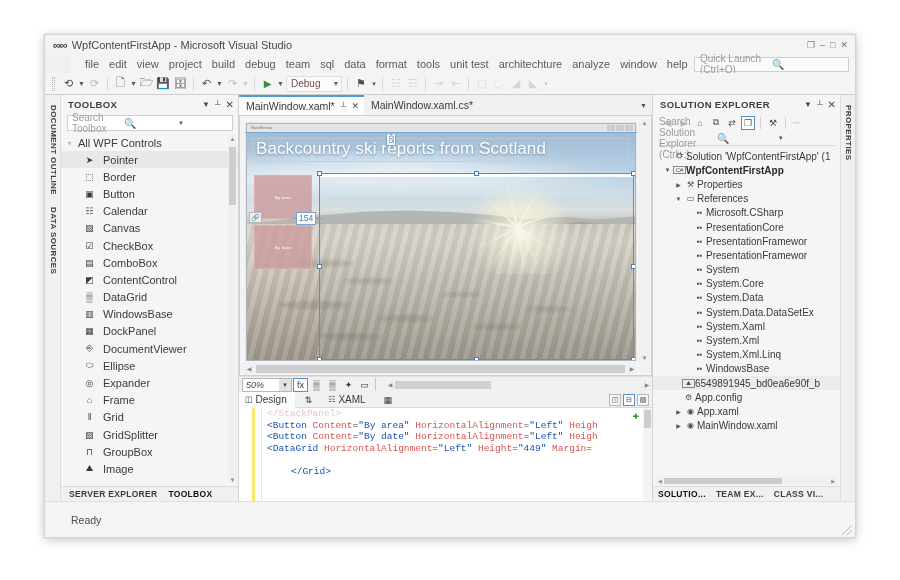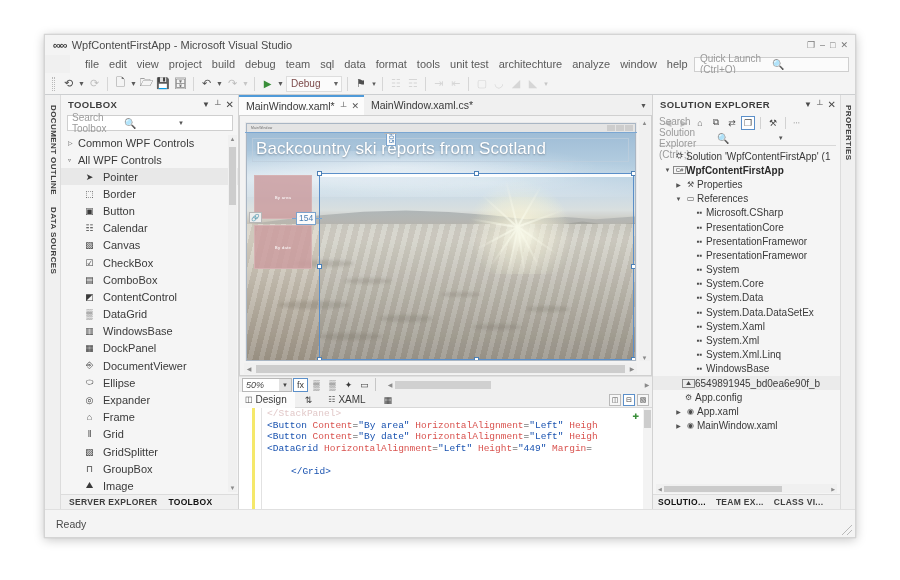--- a/index.html
+++ b/index.html
@@ -549,25 +549,25 @@
     background: #f0f0f0; border-top: 1px solid #dcdcdc;
   }
   
   .rstrip {
     width: 15px; background: #f0f0f0; flex: none;
     border-left: 1px solid #dcdcdc;
     display: flex; flex-direction: column; padding-top: 4px;
   }
   
   .statusbar {
-    height: 28px; flex: none;
+    height: 36px; flex: none;
     background: #f4f4f4;
     border-top: 1px solid #e0e0e0;
     display: flex; align-items: center;
-    padding-left: 11px;
+    padding-left: 26px;
     position: relative;
   }
   .statusbar .rdy { font-size: 10.5px; color: #4a4a4a; }
   .resize-grip {
     position: absolute; right: 3px; bottom: 2px;
     width: 10px; height: 10px;
     background:
       linear-gradient(135deg, transparent 46%, #b9b9b9 46%, #b9b9b9 54%, transparent 54%),
       linear-gradient(135deg, transparent 72%, #b9b9b9 72%, #b9b9b9 80%, transparent 80%);
   }
@@ -668,24 +668,20 @@
             <span class="ph-btn x">✕</span>
           </div>
         </div>
         <div class="tb-search">
           <span>Search Toolbox</span>
           <span class="mg">🔍</span>
           <span class="cv">▼</span>
         </div>
         <div class="tbx-list">
           <div class="tbx-group">
-            <span class="tri">▷</span>
-            <span class="lbl">Common WPF Controls</span>
-          </div>
-          <div class="tbx-group">
             <span class="tri">▿</span>
             <span class="lbl">All WPF Controls</span>
           </div>
 
           <div class="tbx-row sel">
             <span class="tbx-icon">➤</span>
             <span class="lbl">Pointer</span>
           </div>
           <div class="tbx-row">
             <span class="tbx-icon">⬚</span>

